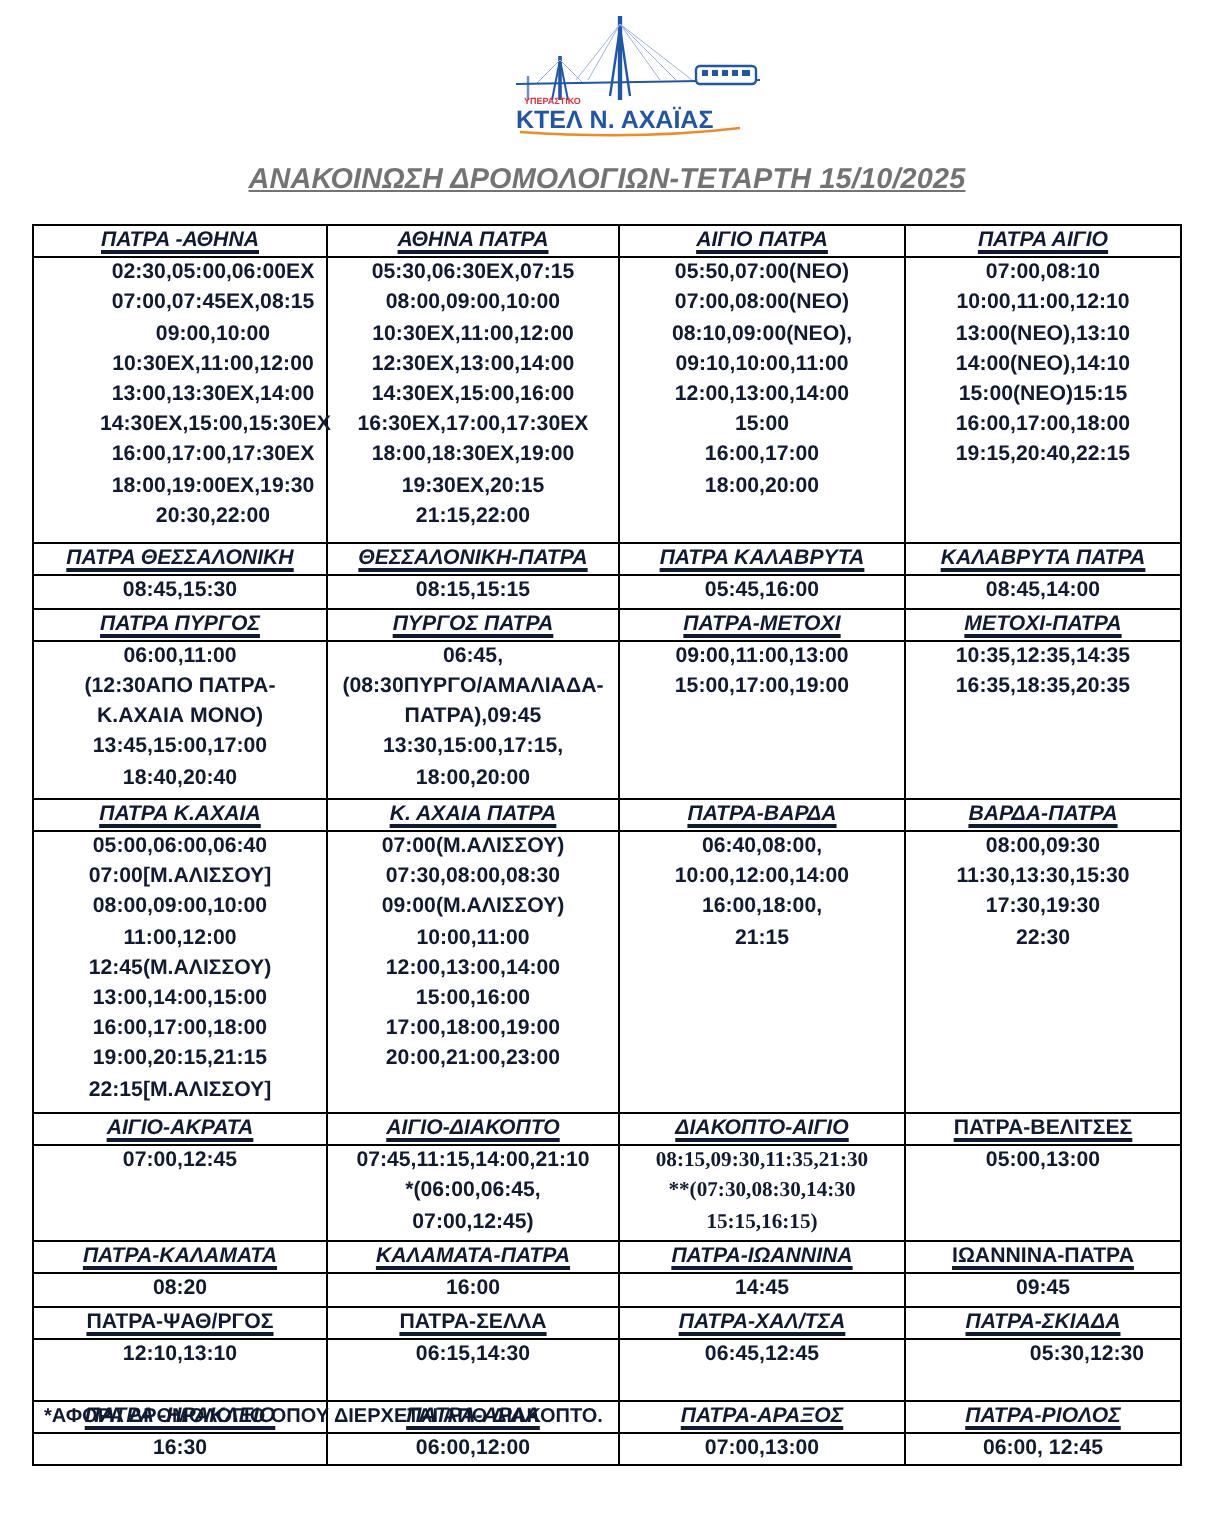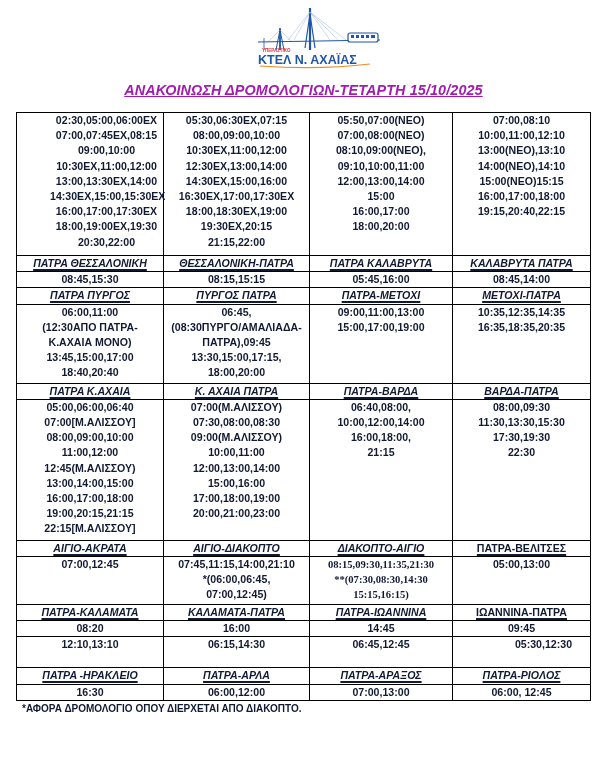--- a/index.html
+++ b/index.html
@@ -2,21 +2,21 @@
 <html><head>
   <meta charset="utf-8">
   <style>
     html, body { margin: 0; padding: 0; background: #ffffff; }
     body { width: 607px; height: 762px; position: relative; overflow: hidden;
       font-family: "Liberation Sans", sans-serif; color: #0a1530; }
     .logo { position: absolute; left: 250px; top: 4px; width: 140px; height: 66px; }
     .logo svg { width: 140px; height: 66px; display: block; }
     .title { position: absolute; left: 0; width: 607px; top: 82px; text-align: center;
       font-family: "Liberation Sans", sans-serif; font-size: 14.4px; font-weight: bold; font-style: italic;
-      text-decoration: underline; color: #a21caf; letter-spacing: 0.1px; }
+      text-decoration: underline; color: #737373; letter-spacing: 0.1px; }
     table.sched { position: absolute; left: 16px; top: 112px; width: 574px;
       border-collapse: collapse; table-layout: fixed; }
     table.sched td { border: 1px solid #000; text-align: center; vertical-align: top;
       padding: 0; font-size: 10.6px; font-weight: bold; line-height: 15.2px; color: #111a33; }
     td.hdr { color: #e8101a; font-style: italic; text-decoration: underline;
       text-decoration-thickness: 2px; text-underline-offset: 2px; font-size: 10.6px; height: 15px; }
     td.hdr.noitalic { font-style: normal; }
     .line { display: block; white-space: nowrap; }
     .notes { position: absolute; left: 22px; top: 700px; font-size: 10px; font-weight: bold; color: #111a33; }
     .notes .n { display: block; white-space: nowrap; }
@@ -67,20 +67,26 @@
 
 <table class="sched">
   <colgroup>
       <col style="width:147px">
       <col style="width:146px">
       <col style="width:143px">
       <col style="width:138px">
     </colgroup>
   <tbody id="sched-body">
       <tr>
+        <td class="hdr">ΠΑΤΡΑ -ΑΘΗΝΑ</td>
+        <td class="hdr">ΑΘΗΝΑ ΠΑΤΡΑ</td>
+        <td class="hdr">ΑΙΓΙΟ ΠΑΤΡΑ</td>
+        <td class="hdr">ΠΑΤΡΑ ΑΙΓΙΟ</td>
+      </tr>
+      <tr>
         <td style="height: 142px; padding-left: 33px;">
           <span class="line">02:30,05:00,06:00ΕΧ</span>
           <span class="line">07:00,07:45ΕΧ,08:15</span>
           <span class="line">09:00,10:00</span>
           <span class="line">10:30ΕΧ,11:00,12:00</span>
           <span class="line">13:00,13:30ΕΧ,14:00</span>
           <span class="line">14:30ΕΧ,15:00,15:30ΕΧ</span>
           <span class="line">16:00,17:00,17:30ΕΧ</span>
           <span class="line">18:00,19:00ΕΧ,19:30</span>
           <span class="line">20:30,22:00</span>
@@ -245,20 +251,26 @@
           <span class="line">16:00</span>
         </td>
         <td style="height: 15px;">
           <span class="line">14:45</span>
         </td>
         <td style="height: 15px;">
           <span class="line">09:45</span>
         </td>
       </tr>
       <tr>
+        <td class="hdr noitalic">ΠΑΤΡΑ-ΨΑΘ/ΡΓΟΣ</td>
+        <td class="hdr noitalic">ΠΑΤΡΑ-ΣΕΛΛΑ</td>
+        <td class="hdr">ΠΑΤΡΑ-ΧΑΛ/ΤΣΑ</td>
+        <td class="hdr">ΠΑΤΡΑ-ΣΚΙΑΔΑ</td>
+      </tr>
+      <tr>
         <td style="height: 30px;">
           <span class="line">12:10,13:10</span>
         </td>
         <td style="height: 30px;">
           <span class="line">06:15,14:30</span>
         </td>
         <td style="height: 30px;">
           <span class="line">06:45,12:45</span>
         </td>
         <td style="height: 30px; padding-left: 44px;">

